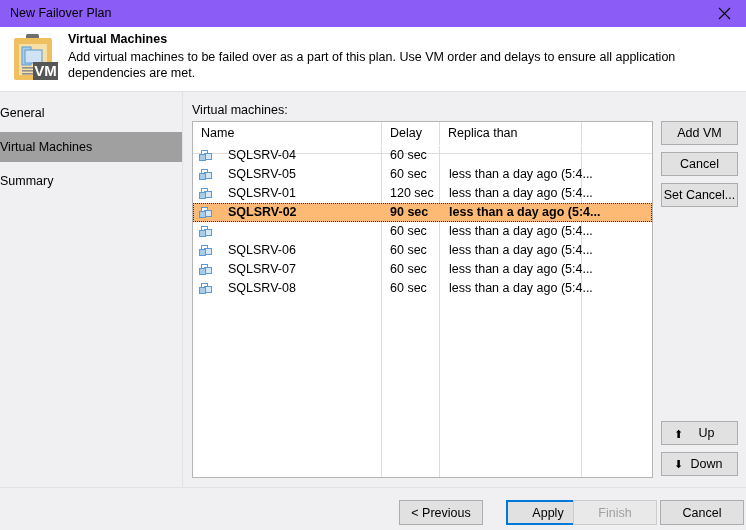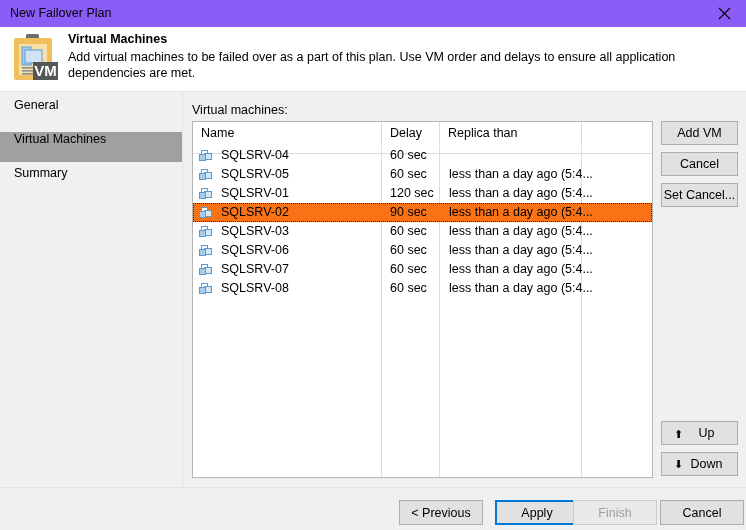--- a/index.html
+++ b/index.html
@@ -84,21 +84,21 @@
     left: 0; top: 0;
     width: 182px; height: 395px;
     background: #f0eff1;
     border-right: 1px solid #e2e1e3;
   }
   .side-item {
     position: absolute;
     left: 0;
     width: 182px; height: 30px;
     display: flex;
-    padding-left: 14px;
+    align-items: center;
     box-sizing: border-box;
     font-size: 12.5px;
     color: #000000;
     cursor: default;
     white-space: nowrap;
   }
   .side-item.selected {
     background: #a0a0a0;
     color: #000000;
   }
@@ -156,36 +156,37 @@
     position: absolute;
     left: 0; top: 24px;
     width: 459px;
   }
   .row {
     position: relative;
     height: 19px;
     width: 459px;
   }
   .row.selected {
-    background: #f97316;
+    background: #fdba74;
     outline: 1px dotted #2c2c2c;
     outline-offset: -1px;
+    font-weight: bold;
   }
   .cell {
     position: absolute;
     top: 0;
     height: 19px;
     line-height: 19px;
     font-size: 12.5px;
     color: #000000;
     white-space: nowrap;
     overflow: hidden;
     box-sizing: border-box;
   }
-  .cell-name { left: 4px; width: 186px; padding-left: 24px; }
+  .cell-name { left: 11px; width: 186px; padding-left: 24px; }
   .cell-delay { left: 189px; width: 56px; padding-left: 8px; }
   .cell-state { left: 248px; width: 205px; padding-left: 8px; }
   .vm-icon {
     position: absolute;
     left: 5px; top: 3px;
     width: 16px; height: 14px;
   }
 
   
   .btn {
@@ -333,21 +334,20 @@
             <div class="cell cell-delay">90 sec</div>
             <div class="cell cell-state">less than a day ago (5:4...</div>
           </div>
           <div class="row">
             <svg class="vm-icon" viewBox="0 0 16 14">
               <path d="M3.5 1.5 h6 v2.5 h-2.5 v-2.5" fill="none" stroke="#5b9bd5" stroke-width="1"></path>
               <rect x="3.5" y="1.5" width="6" height="6" fill="#ffffff" stroke="#5b9bd5" stroke-width="1"></rect>
               <rect x="6.5" y="4.5" width="7" height="6" fill="#d6e7f6" stroke="#5b9bd5" stroke-width="1"></rect>
               <rect x="1.5" y="5.5" width="6" height="6" fill="#a9cce9" stroke="#5b9bd5" stroke-width="1"></rect>
             </svg>
-            <div class="cell cell-name">SQLSRV-03</div>
             <div class="cell cell-delay">60 sec</div>
             <div class="cell cell-state">less than a day ago (5:4...</div>
           </div>
           <div class="row">
             <svg class="vm-icon" viewBox="0 0 16 14">
               <path d="M3.5 1.5 h6 v2.5 h-2.5 v-2.5" fill="none" stroke="#5b9bd5" stroke-width="1"></path>
               <rect x="3.5" y="1.5" width="6" height="6" fill="#ffffff" stroke="#5b9bd5" stroke-width="1"></rect>
               <rect x="6.5" y="4.5" width="7" height="6" fill="#d6e7f6" stroke="#5b9bd5" stroke-width="1"></rect>
               <rect x="1.5" y="5.5" width="6" height="6" fill="#a9cce9" stroke="#5b9bd5" stroke-width="1"></rect>
             </svg>
@@ -391,16 +391,16 @@
     <div class="btn sidebtn" style="top:360px;">
       <span class="btn-arrow">⬇</span>
       <span style="margin-left:14px;">Down</span>
     </div>
 
   </div>
 </div>
 
 <div class="footer">
   <div class="btn footbtn" style="left:399px;">&lt; Previous</div>
-  <div class="btn footbtn default" style="left:495px;">Apply</div>
+  <div class="btn footbtn default" style="left:506px;">Apply</div>
   <div class="btn footbtn disabled" style="left:573px;">Finish</div>
   <div class="btn footbtn" style="left:660px;">Cancel</div>
 </div>
 
 </body></html>

